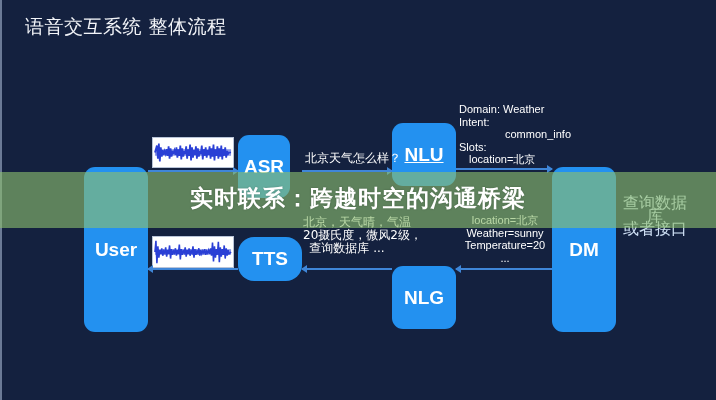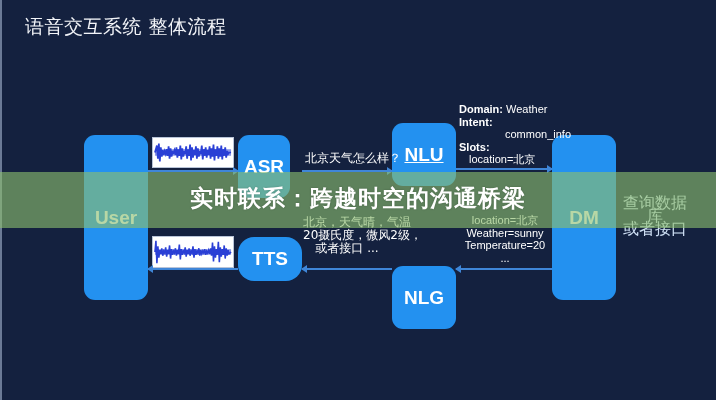--- a/index.html
+++ b/index.html
@@ -14,39 +14,39 @@
   .title {
     position: absolute; left: 25px; top: 14px;
     font-size: 19px; font-weight: 500; letter-spacing: 0.5px; color: #f2f4f8;
   }
   .box {
     position: absolute; background: #2391f0; border-radius: 11px;
     display: flex; align-items: center; justify-content: center;
     font-family: "Liberation Sans", sans-serif;
     font-weight: bold; font-size: 19px; color: #ffffff;
   }
-  .box.tall { align-items: center; }
+  .box.tall { align-items: center; margin-top: 32px; }
   .wave {
     position: absolute; background: #ffffff; border: 1px solid #b9c4d8;
     overflow: hidden;
   }
   .wave svg { width: 100%; height: 100%; display: block; }
   .hline { position: absolute; height: 2px; background: #3f86d8; }
   .arrow-r::after, .arrow-l::before {
     content: ""; position: absolute; top: -3px; width: 0; height: 0;
     border-top: 4px solid transparent; border-bottom: 4px solid transparent;
   }
   .arrow-r::after { right: -1px; border-left: 6px solid #3f86d8; }
   .arrow-l::before { left: -1px; border-right: 6px solid #3f86d8; }
   .label {
     position: absolute; font-size: 12px; line-height: 13px; color: #ffffff;
     white-space: nowrap;
   }
   .label.center { text-align: center; }
-  .label b { font-weight: bold; }
+  .label b { font-weight: normal; }
   .nlu-out { font-family: "Liberation Sans", sans-serif; font-size: 11px; line-height: 12.5px; }
   .nlu-out .indent1 { padding-left: 2px; margin-left: 44px; }
   .nlu-out .indent2 { padding-left: 10px; }
   .nlg-in { font-family: "Liberation Sans", sans-serif; font-size: 11px; line-height: 12.5px; }
   .dm-note { position: absolute; left: 620px; top: 196px; font-size: 16px; line-height: 13px; color: #cfe0f5; text-align: center; width: 70px; }
   .banner {
     position: absolute; left: 0; top: 172px; width: 716px; height: 56px;
     background: rgba(140, 190, 110, 0.62);
   }
   .banner-text {
@@ -115,21 +115,21 @@
 <div class="label center nlg-in" style="left:460px; top:214px; width:90px;">
   <div>location=北京</div>
   <div>Weather=sunny</div>
   <div>Temperature=20</div>
   <div>...</div>
 </div>
 
 <div class="label center" style="left:303px; top:216px; width:88px;">
   <div>北京，天气晴，气温</div>
   <div>20摄氏度，微风2级，</div>
-  <div>或者接口 ...</div>
+  <div>查询数据库 ...</div>
 </div>
 
 <div class="dm-note">
   <div>查询数据库</div>
   <div>或者接口</div>
 </div>
 
 <div class="banner"></div>
 <div class="banner-text">实时联系：跨越时空的沟通桥梁</div>
 

